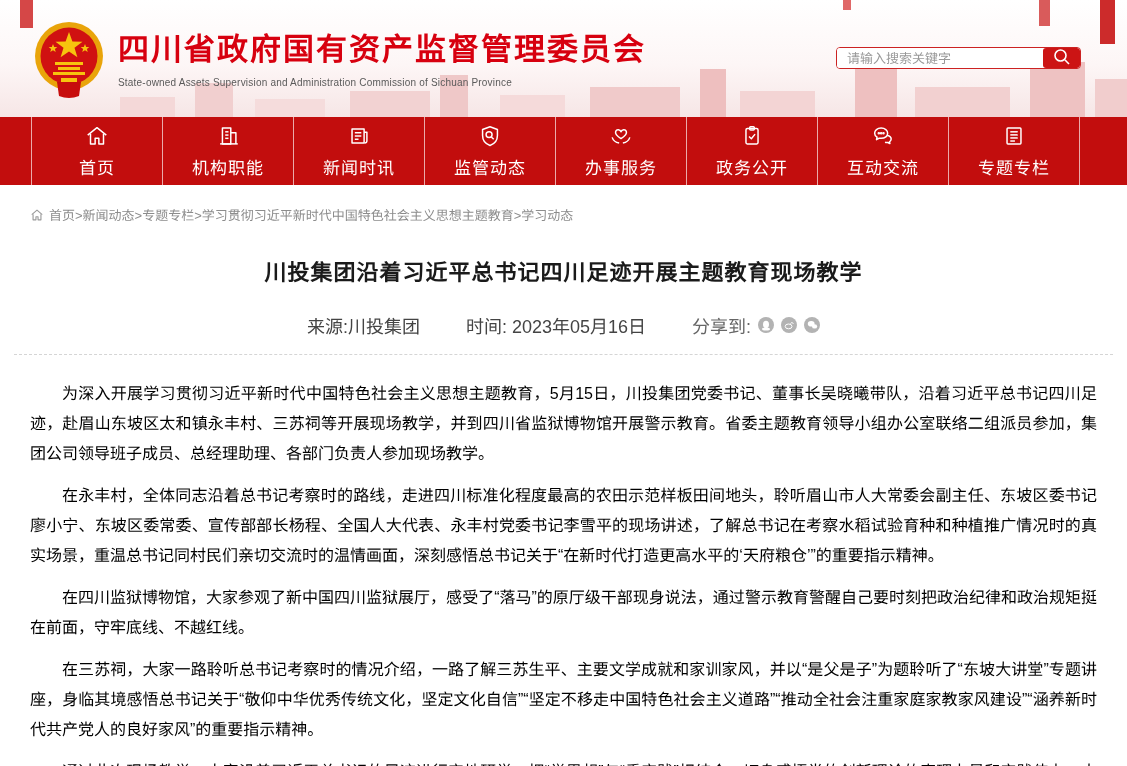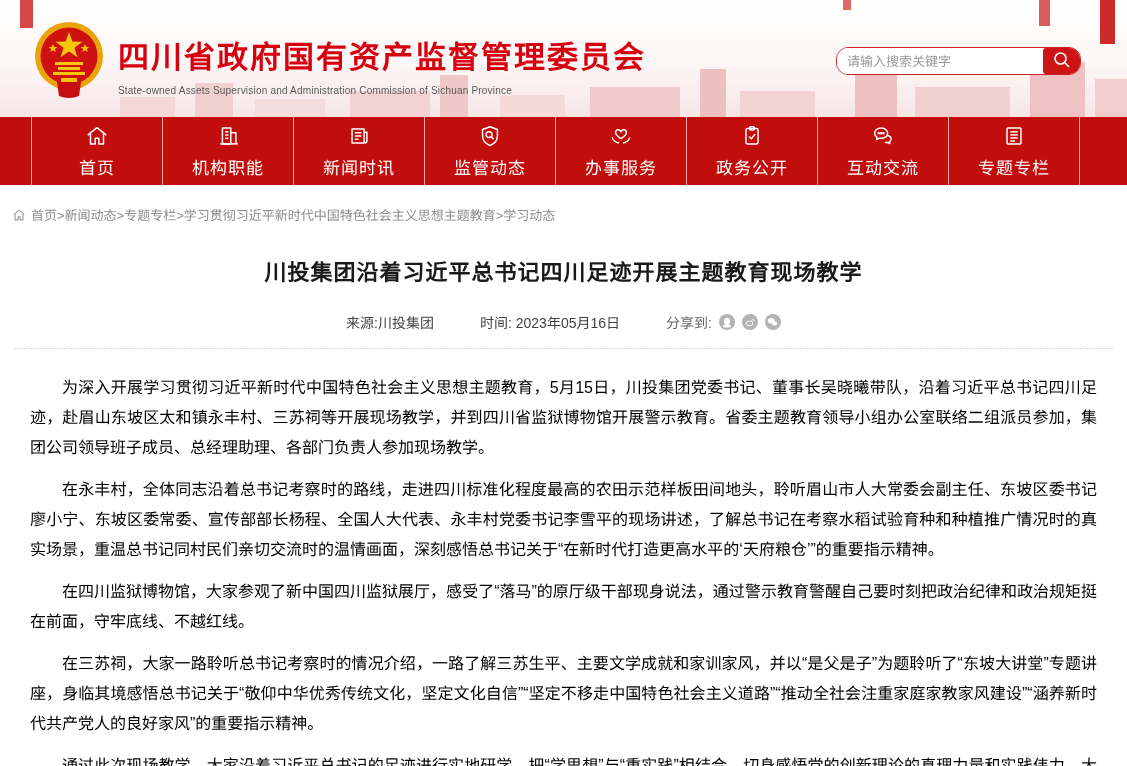--- a/index.html
+++ b/index.html
@@ -6,50 +6,50 @@
   html,body { width:1127px; height:766px; background:#fff; overflow:hidden;
     font-family:"Liberation Sans","DejaVu Sans",sans-serif; }
 
   
   .header { position:relative; height:117px;
     background:linear-gradient(180deg,#ffffff 0%,#fdf6f6 55%,#f6e6e6 100%);
     overflow:hidden; }
   .sky { position:absolute; bottom:0; }
   .bar-top { position:absolute; top:0; }
   .logo-wrap { position:absolute; left:33px; top:20px; width:72px; height:78px; }
-  .title-wrap { position:absolute; left:118px; top:38px; }
+  .title-wrap { position:absolute; left:118px; top:30px; }
   .site-title { color:#d7000f; font-size:31px; font-weight:bold; letter-spacing:2px; line-height:40px; }
   .site-subtitle { color:#5a5a5a; font-size:10px; margin-top:7px; letter-spacing:0.2px; }
-  .search-box { position:absolute; right:46px; top:47px; width:245px; height:28px;
-    background:#fff; border:1px solid #c22; border-radius:12px; display:flex; overflow:hidden; }
+  .search-box { position:absolute; right:46px; top:47px; width:245px; height:22px;
+    background:#fff; border:1px solid #c22; border-radius:4px; display:flex; overflow:hidden; }
   .search-input { flex:1; border:none; outline:none; padding:0 10px; font-size:13px; color:#333;
     font-family:"Liberation Sans","DejaVu Sans",sans-serif; }
   .search-input::placeholder { color:#999; }
   .search-btn { width:37px; background:#cc1414; border:none; cursor:pointer;
     display:flex; align-items:center; justify-content:center; border-radius:3px; }
 
   
   .nav { height:68px; background:#c20d0d; display:flex; }
   .nav-spacer-l { width:31px; }
   .nav-spacer-r { width:48px; border-left:1px solid rgba(255,255,255,.65); }
   .nav-item { flex:1; border-left:1px solid rgba(255,255,255,.65); color:#fff;
     display:flex; flex-direction:column; align-items:center; justify-content:center;
     gap:5px; cursor:pointer; }
   .nav-item .lbl { font-size:17px; letter-spacing:1px; }
   .nav-icon { height:26px; display:flex; align-items:flex-end; }
 
   
-  .breadcrumb { padding:20px 0 0 12px; color:#8c8c8c; font-size:13px;
+  .breadcrumb { padding:20px 0 0 30px; color:#8c8c8c; font-size:13px;
     display:flex; align-items:center; gap:5px; }
 
   
   .article-title { margin-top:30px; text-align:center; font-size:22px; font-weight:bold;
     color:#1a1a1a; letter-spacing:1px; }
   .meta-row { margin-top:26px; display:flex; justify-content:center; align-items:center;
-    gap:46px; font-size:14px; color:#444; }
+    gap:46px; font-size:18px; color:#444; }
   .meta-links { display:flex; gap:10px; }
   .meta-link { cursor:pointer; color:#333; }
   .share-group { display:flex; align-items:center; gap:7px; }
   .share-ico { width:16px; height:16px; border-radius:50%; background:#b3b3b3;
     display:flex; align-items:center; justify-content:center; cursor:pointer; }
   .dotted-sep { margin:16px 14px 0 14px; border-bottom:1px dashed #d5d5d5; }
   .article-body { margin-top:24px; padding:0 30px; }
   .article-body p { font-size:16px; color:#000000; line-height:30px; text-indent:2em;
     text-align:justify; margin-bottom:12px; }
 </style>

